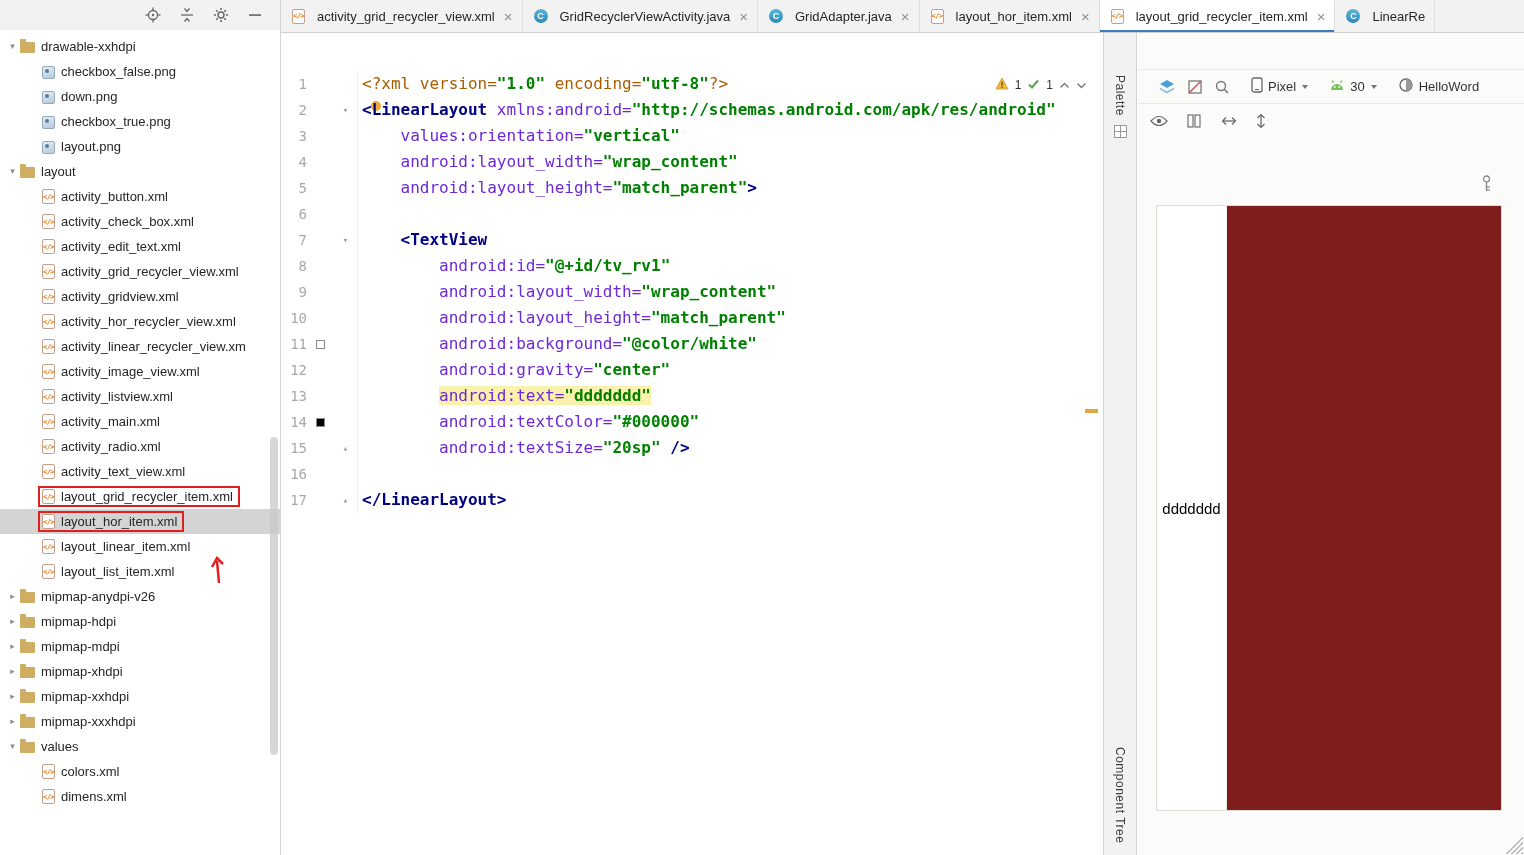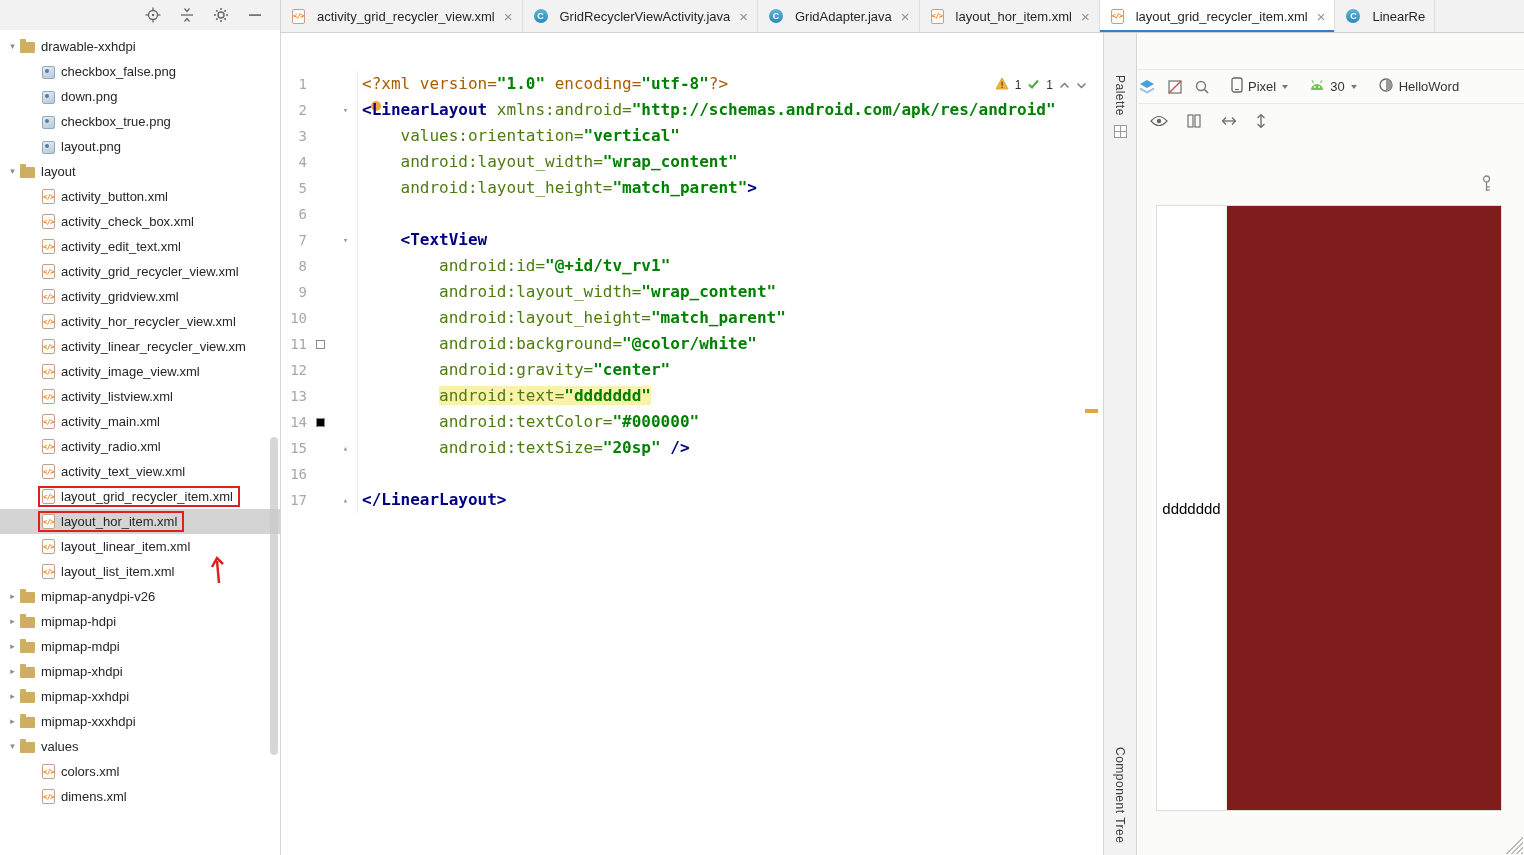--- a/index.html
+++ b/index.html
@@ -43,39 +43,39 @@
 
 .editor{position:absolute;left:281px;top:33px;width:822px;bottom:0;background:#fff;overflow:hidden}
 .code{position:relative;padding-top:38px;font-family:"DejaVu Sans Mono","Liberation Mono",monospace;font-size:16px;z-index:1}
 .line{display:flex;height:26px;line-height:26px;white-space:pre}
 .ln-num{flex:none;width:26px;text-align:right;color:#a8a8a8;font-size:14px}
 .ln-chip{flex:none;width:27px;display:flex;align-items:center;justify-content:center}
 .chip{width:9px;height:9px;border:1px solid #8c8c8c}
 .ln-fold{flex:none;width:24px;text-align:center;color:#9a9a9a;font-size:9px;border-right:1px solid #ececec}
 .ln-code{padding-left:4px}
 .tk-tag{color:#000080;font-weight:bold}
-.tk-attr{color:#4d7c0f}
+.tk-attr{color:#6d28d9}
 .tk-val{color:#008000;font-weight:bold}
 .tk-pi{color:#a85d00}
 .tk-plain{color:#000}
 .hl{background:#faf1ad}
 .edit-dot{position:absolute;left:90px;top:68px;width:10px;height:10px;border-radius:50%;background:#efa63b;z-index:0}
 .inspections{position:absolute;top:44px;right:16px;display:flex;align-items:center;gap:6px;z-index:2;font-size:12px;color:#333}
 .stripe-mark{position:absolute;right:5px;top:376px;width:13px;height:4px;background:#e3a53c;z-index:2}
 
 
 .tool-strip{position:absolute;left:1103px;top:33px;width:34px;bottom:0;background:#f2f2f2;border-left:1px solid #d5d5d5;border-right:1px solid #d5d5d5}
 .vlabel{writing-mode:vertical-rl;color:#3c3c3c;font-size:12px;letter-spacing:.5px}
 .palette-group{position:absolute;top:42px;left:0;width:100%;display:flex;flex-direction:column;align-items:center;gap:9px}
 .ctree-group{position:absolute;bottom:12px;left:0;width:100%;display:flex;flex-direction:column;align-items:center}
 
 
 .design{position:absolute;left:1138px;top:33px;right:0;bottom:0;background:#fbfbfa}
 .design-gap{height:36px}
-.d-row1{height:35px;display:flex;align-items:center;padding:0 0;gap:11px;border-top:1px solid #e9e9e9;border-bottom:1px solid #e9e9e9}
+.d-row1{height:35px;display:flex;align-items:center;padding:0 20px;gap:11px;border-top:1px solid #e9e9e9;border-bottom:1px solid #e9e9e9}
 .d-row2{height:33px;display:flex;align-items:center;padding:0 12px;gap:18px}
 .dicon{display:flex;align-items:center;justify-content:center}
 .selector{display:flex;align-items:center;gap:5px;color:#333;font-size:13px;margin-left:10px}
 .dd{width:0;height:0;border-left:3.5px solid transparent;border-right:3.5px solid transparent;border-top:4px solid #777;margin-left:1px}
 .key-icon{position:absolute;right:32px;top:142px}
 .canvas{position:absolute;left:0;top:104px;right:0;bottom:0}
 .device{position:absolute;left:18px;top:68px;width:346px;height:606px;background:#7f1d1d;border:1px solid #e0ddd9}
 .device-strip{position:absolute;left:0;top:0;bottom:0;width:70px;background:#fff;border-right:1px solid #f0eeea;display:flex;align-items:center;justify-content:center}
 .preview-text{font-size:15px;color:#000}
 .grip{position:absolute;right:1px;bottom:1px;width:20px;height:20px;clip-path:polygon(100% 0,100% 100%,0 100%);background:repeating-linear-gradient(135deg,#fbfbfa 0 2px,#b9b9b9 2px 3.5px)}

